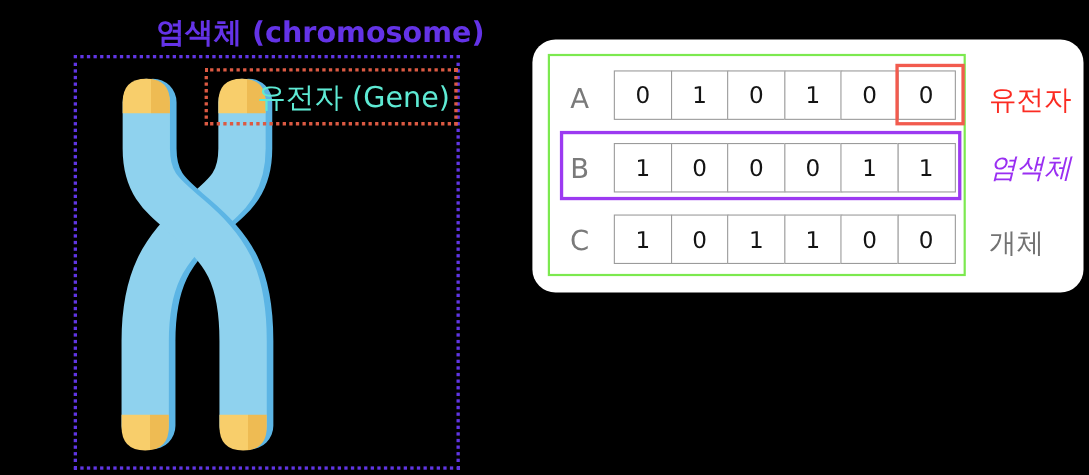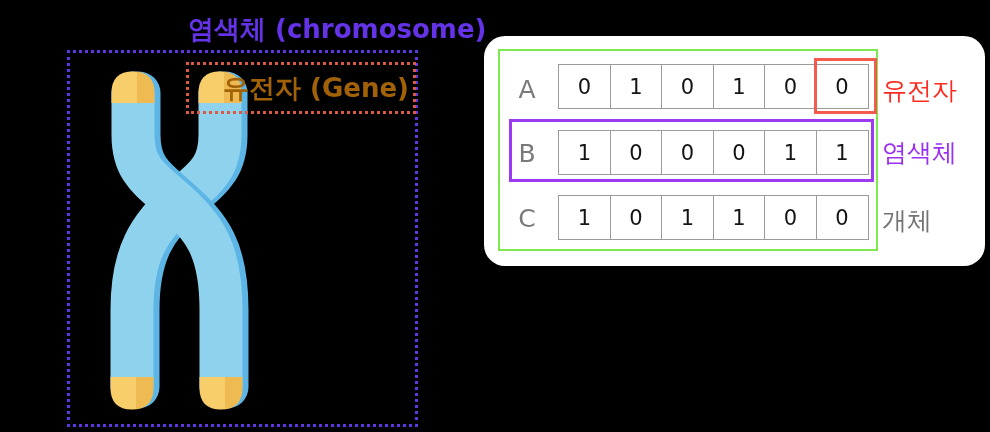--- a/index.html
+++ b/index.html
@@ -3,34 +3,34 @@
 <meta charset="utf-8">
 <style>
   html,body{margin:0;padding:0;background:#000;}
   #stage{
     position:relative;width:990px;height:432px;background:#000;overflow:hidden;
     font-family:"DejaVu Sans","Liberation Sans",sans-serif;
   }
   
   .fig-title{
     position:absolute;left:142px;top:12px;
-    font-size:26px;font-weight:bold;color:#6433E7;white-space:nowrap;margin-left:46px;
+    font-size:26px;font-weight:bold;color:#6433E7;white-space:nowrap;
   }
   .chromo-dotted{
     position:absolute;left:67px;top:50px;width:351px;height:377px;
     border:3px dotted #6036E3;box-sizing:border-box;
   }
   .chromo-svg{position:absolute;left:100px;top:60px;width:160px;height:360px;}
   .gene-dotted{
     position:absolute;left:186px;top:62px;width:230px;height:52px;
     border:3px dotted #DC5A43;box-sizing:border-box;
     display:flex;align-items:center;justify-content:flex-end;padding-right:4px;
   }
   .gene-text{
-    font-size:26px;font-weight:bold;color:#a16207;white-space:nowrap;
+    font-size:26px;font-weight:normal;color:#5eead4;white-space:nowrap;
   }
   
   .panel{
     position:absolute;left:484px;top:36px;width:501px;height:230px;
     background:#ffffff;border-radius:21px;
   }
   .outline{position:absolute;box-sizing:border-box;}
   .green-outline{left:14px;top:13px;width:380px;height:202px;border:2px solid #7CE94F;}
   .purple-outline{left:25px;top:83px;width:365px;height:63px;border:3px solid #9C3AF1;z-index:3;}
   .red-outline{left:330px;top:22px;width:63px;height:56px;border:3px solid #F25B4E;z-index:4;}
@@ -39,24 +39,24 @@
     font-size:25px;color:#7A7A7A;line-height:25px;
   }
   .cells{position:absolute;left:74px;display:flex;z-index:2;}
   .cell{
     width:53px;height:45px;box-sizing:border-box;
     border:1.5px solid #9B9B9B;background:#fff;
     font-size:21px;color:#141414;line-height:45px;text-align:center;
   }
   .cell + .cell{margin-left:-1.5px;}
   .side-label{
-    position:absolute;left:398px;font-size:25px;line-height:25px;white-space:nowrap;z-index:5;
+    position:absolute;left:415px;font-size:25px;line-height:25px;white-space:nowrap;z-index:5;
   }
   .lbl-red{color:#FB2B22;}
-  .lbl-purple{color:#9A2FF2;}
+  .lbl-purple{color:#9A2FF2;font-style:italic;}
   .lbl-green{color:#737373;}
 </style>
 </head>
 <body>
 
 <div id="stage">
 
   <div class="fig-title">염색체 (chromosome)</div>
 
   <div class="chromo-dotted"></div>

